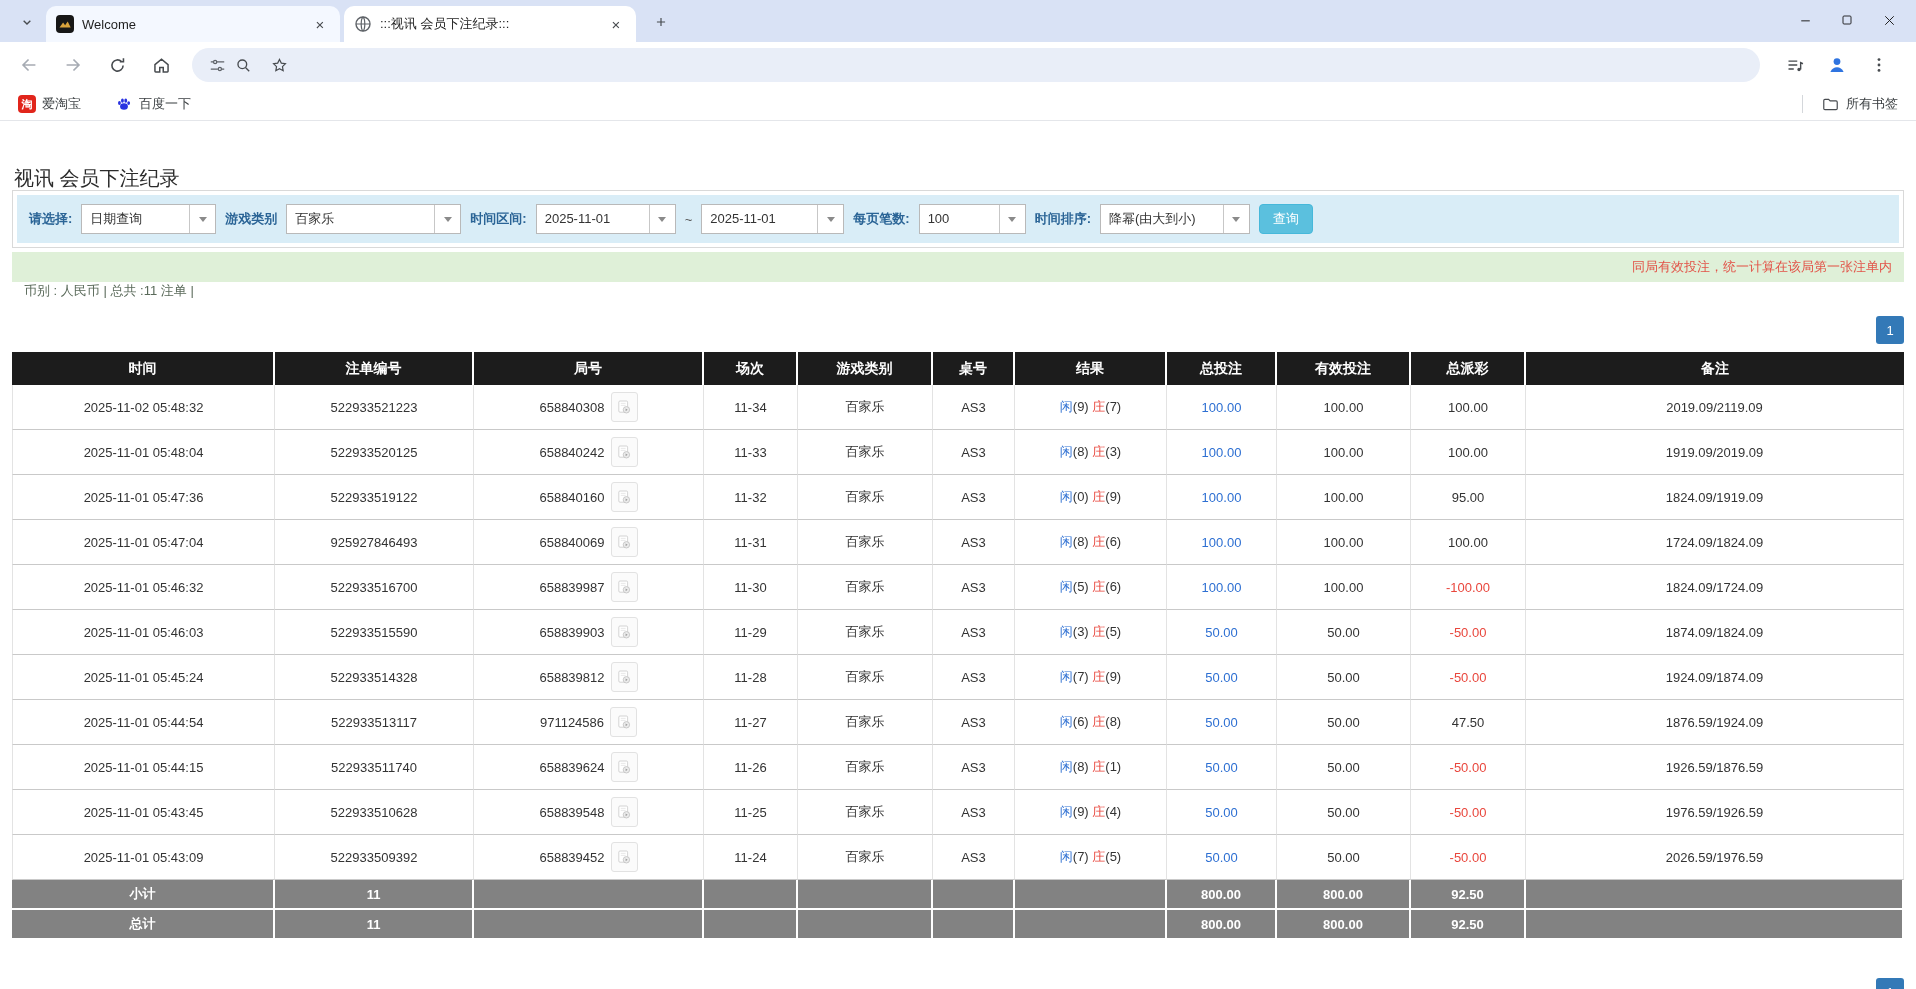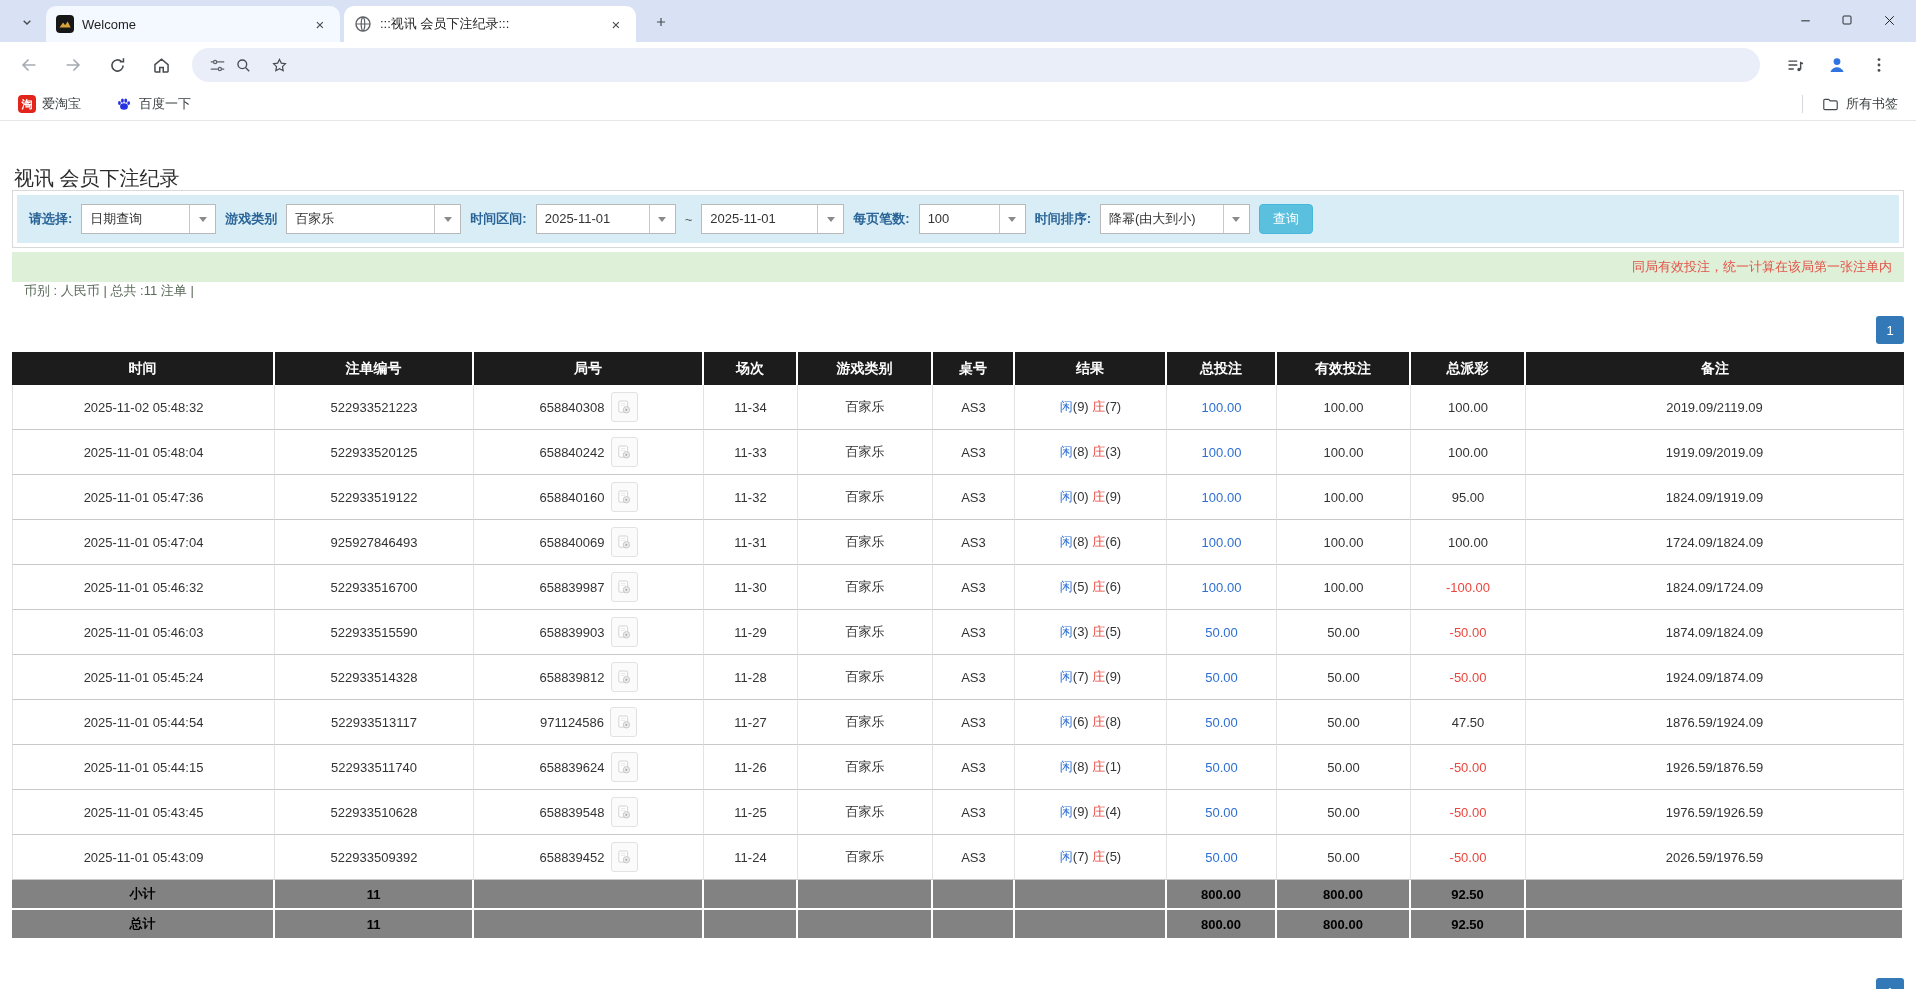--- a/index.html
+++ b/index.html
@@ -79,21 +79,21 @@
       white-space:nowrap;overflow:hidden;}
   .records td:first-child{border-left:1px solid #e3e3e3;}
   .round-wrap{display:flex;align-items:center;justify-content:center;gap:6px;}
   .video-btn{width:27px;height:30px;border:1px solid #e2e2e2;background:#fbfbfb;border-radius:3px;
       display:flex;align-items:center;justify-content:center;cursor:pointer;padding:0;}
   .res-player{color:var(--accent-blue);}
   .res-banker{color:var(--negative-red);}
   .res-num{color:#333;}
   .amt-link{color:var(--accent-blue);cursor:pointer;text-decoration:none;}
   td.neg{color:var(--negative-red);}
-  tr.summary-row td{background:var(--summary-row-bg);color:#000000;font-weight:bold;height:30px;
+  tr.summary-row td{background:var(--summary-row-bg);color:#ffffff;font-weight:bold;height:30px;
       border-right:2px solid #fff;border-bottom:2px solid #fff;border-left:none;font-size:13px;}
   tr.summary-row td:first-child{border-left:none;}
 </style>
 </head>
 <body>
 
 <div class="tabstrip">
   <button class="tab-search">
     <span>
       <svg viewBox="0 0 24 24" width="16" height="16">

